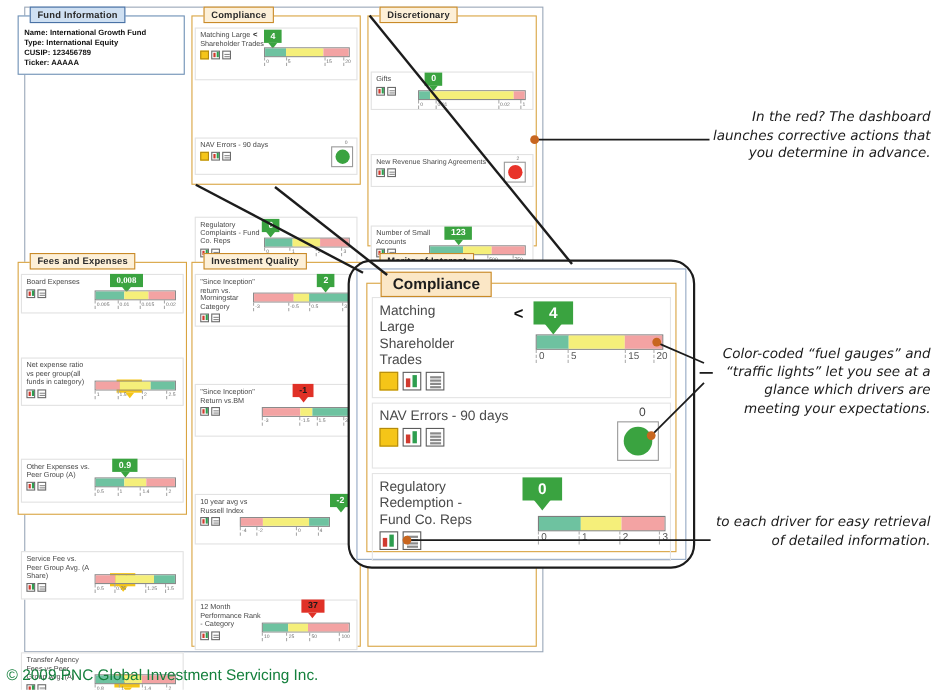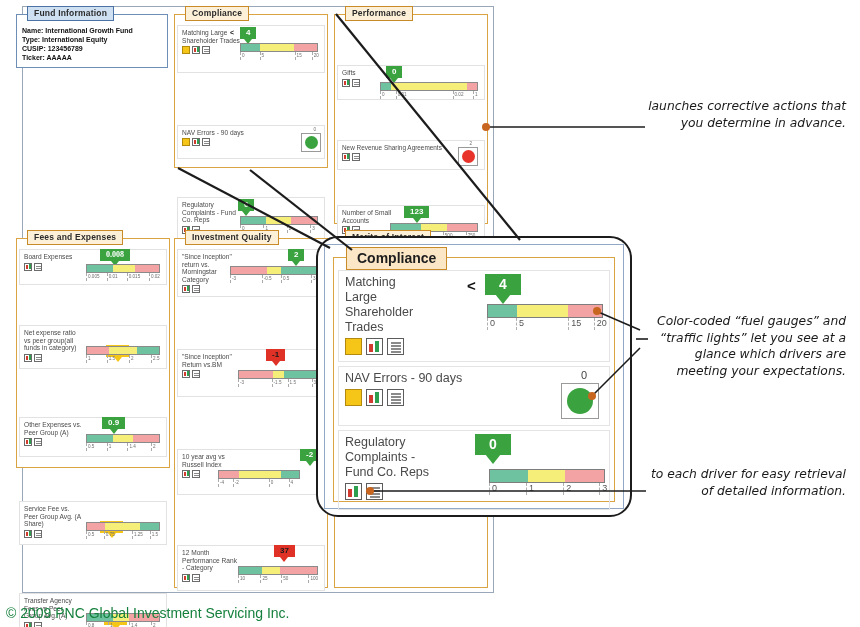--- a/index.html
+++ b/index.html
@@ -162,21 +162,21 @@
         <span style="left:0%">0</span>
         <span style="left:30%">1</span>
         <span style="left:60%">2</span>
         <span style="left:90%">3</span>
       </div>
     </div>
   </div>
 </div>
 
 <div class="panel" style="left:334px;top:14px;width:152px;height:208px;">
-  <div class="panel-title">Performance</div>
+  <div class="panel-title">Discretionary</div>
 
 
   <div class="row" style="top:48px;height:35px;">
     <div class="rlabel">Gifts</div>
     <div class="icons">
       <span class="ic ic-chart"></span>
       <span class="ic ic-doc"></span>
     </div>
     <div class="flag green" style="left:48px;top:0px;">0</div>
     <div class="gauge" style="position:absolute;left:42px;top:16px;width:98px;">
@@ -505,21 +505,21 @@
         </div>
         <div style="position:absolute;right:22px;top:2px;font-size:11px;color:#444;">0</div>
         <div class="lt-big" style="right:10px;top:16px;">
           <b></b>
         </div>
       </div>
 
       <div class="big-row" style="height:80px;">
         <div class="big-label" style="width:130px;">
           <div>Regulatory</div>
-          <div>Complaints -</div>
+          <div>Redemption -</div>
           <div>Fund Co. Reps</div>
         </div>
         <div class="big-icons">
           <span class="bic bic-chart"></span>
           <span class="bic bic-doc"></span>
         </div>
         <div class="big-flag" style="left:136px;top:3px;">0</div>
         <div style="position:absolute;left:150px;top:38px;width:116px;">
           <div class="big-bar">
               <i class="g" style="width:33%"></i>
@@ -552,20 +552,21 @@
   <path d="M 592,396 L 640,348" stroke="#1c1c1c" stroke-width="1.6" fill="none"></path>
   <path d="M 636,339 L 648,339" stroke="#1c1c1c" stroke-width="1.6" fill="none"></path>
   <circle class="dot" cx="597" cy="311" r="4"></circle>
   <circle class="dot" cx="592" cy="396" r="4"></circle>
 
   <path d="M 371,491 L 646,491" stroke="#1c1c1c" stroke-width="1.6" fill="none"></path>
   <circle class="dot" cx="370" cy="491" r="4"></circle>
 </svg>
 
 <div class="note" style="right:14px;top:98px;width:215px;">
+  <div>In the red? The dashboard</div>
   <div>launches corrective actions that</div>
   <div>you determine in advance.</div>
 </div>
 
 <div class="note" style="right:14px;top:313px;width:215px;">
   <div>Color-coded “fuel gauges” and</div>
   <div>“traffic lights” let you see at a</div>
   <div>glance which drivers are</div>
   <div>meeting your expectations.</div>
 </div>

